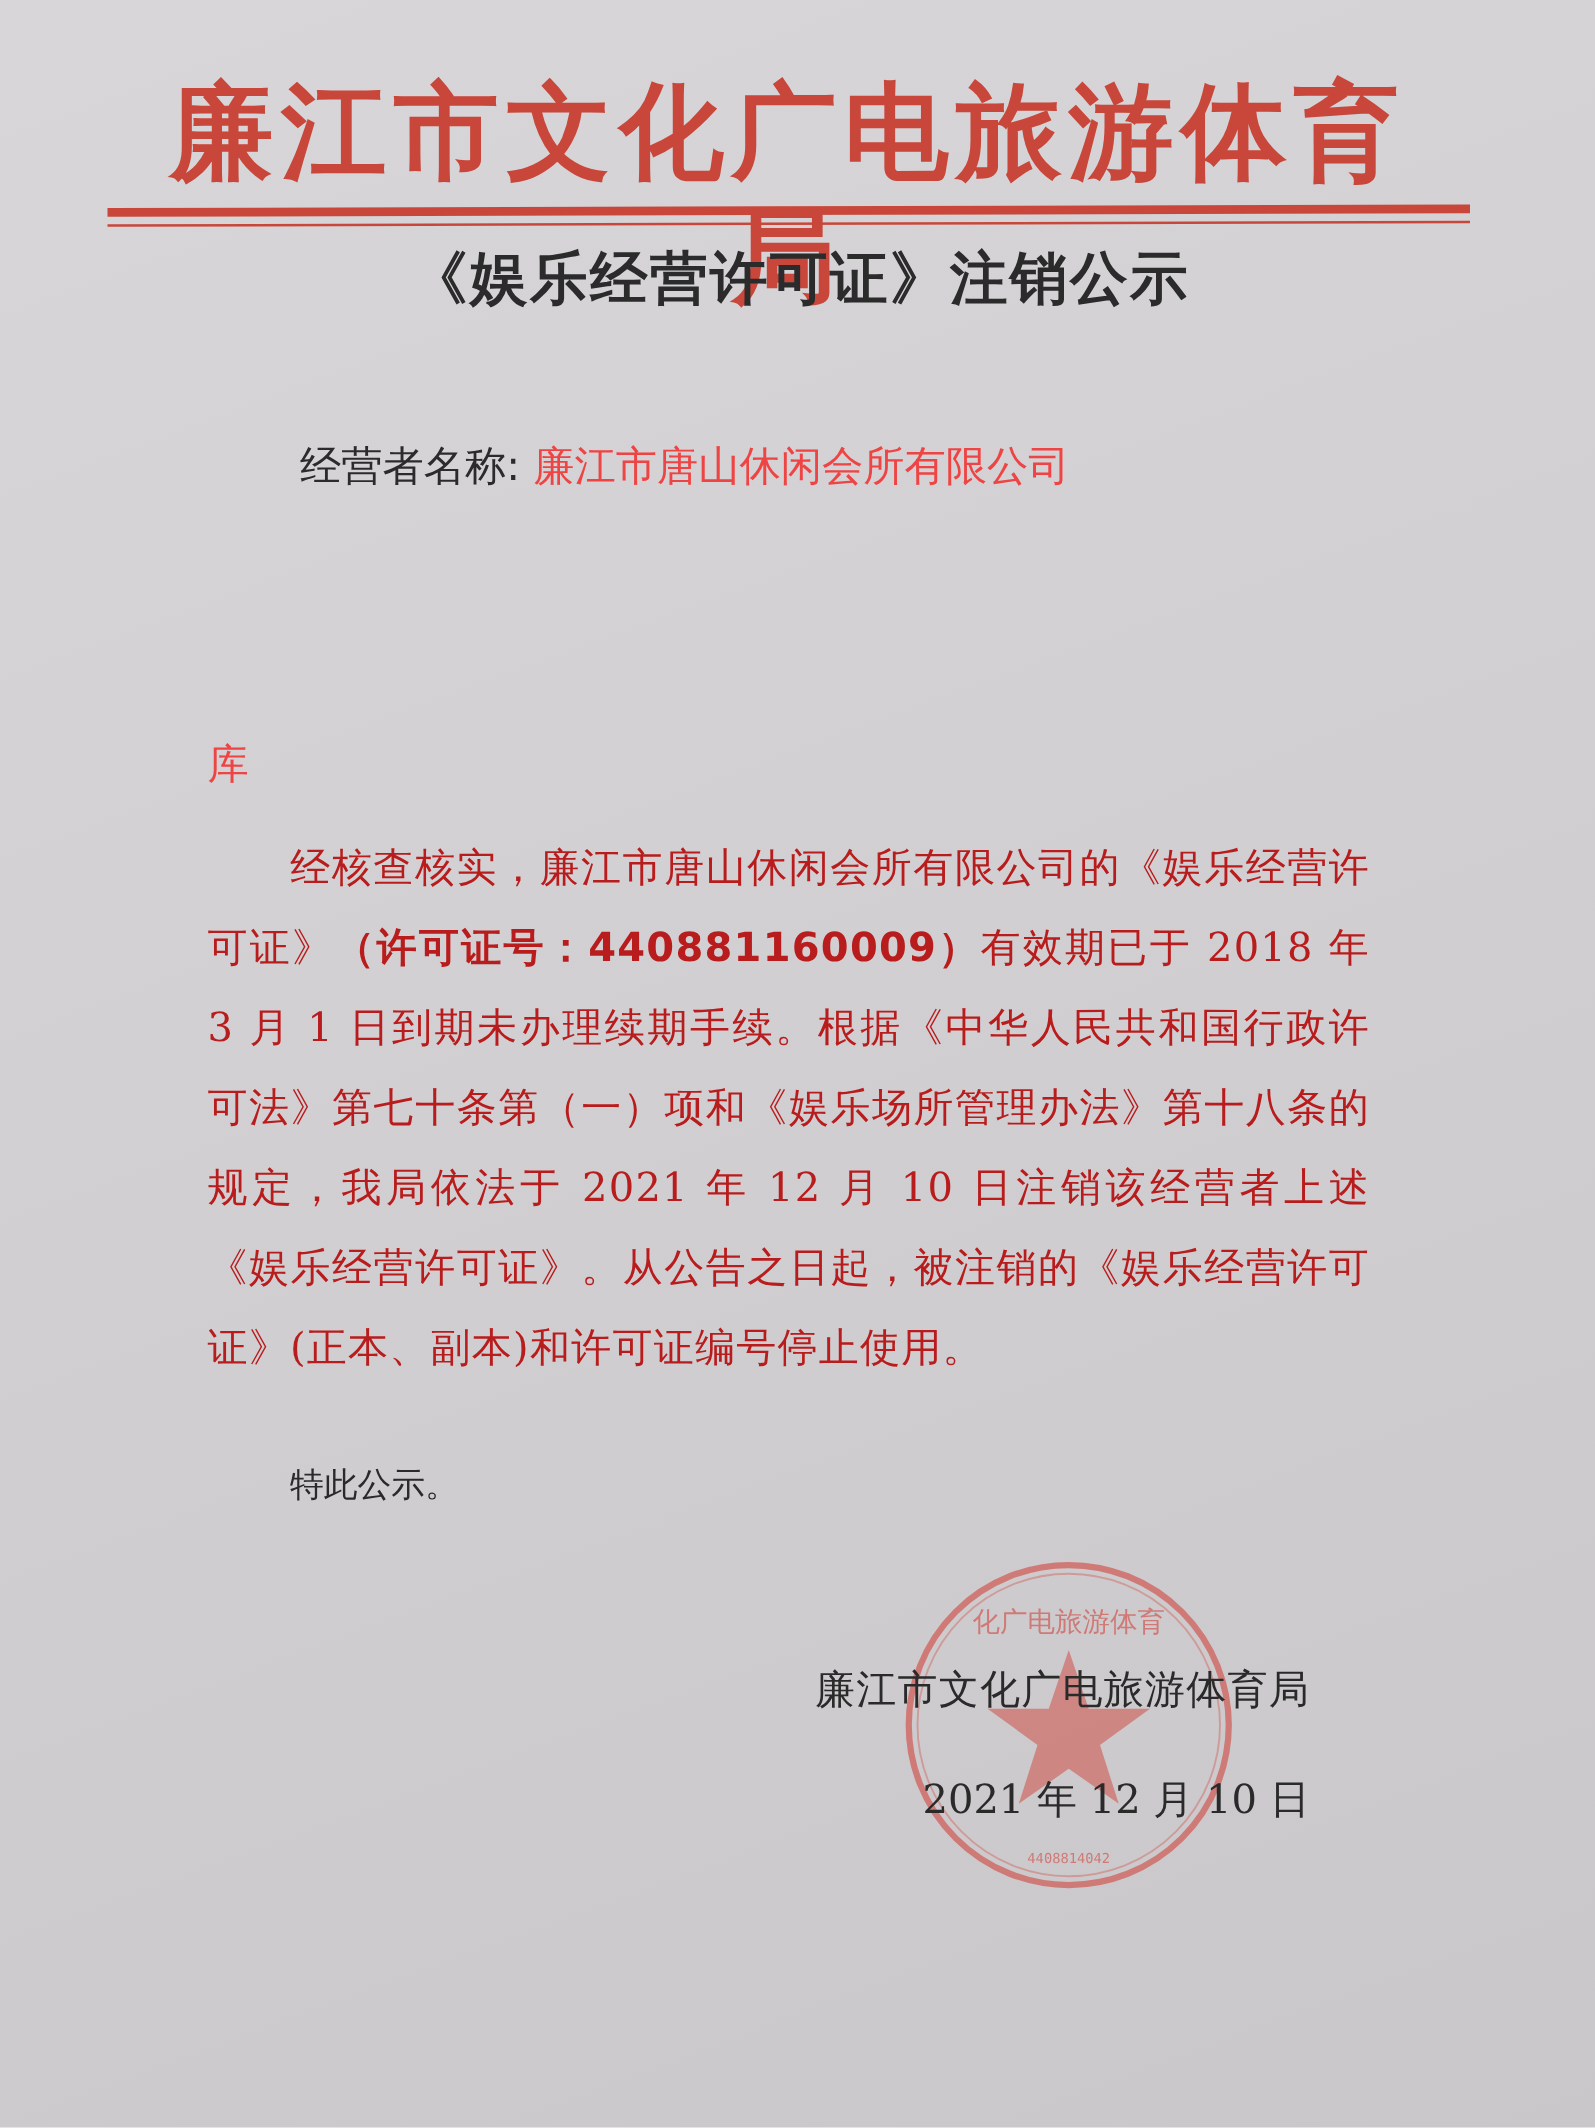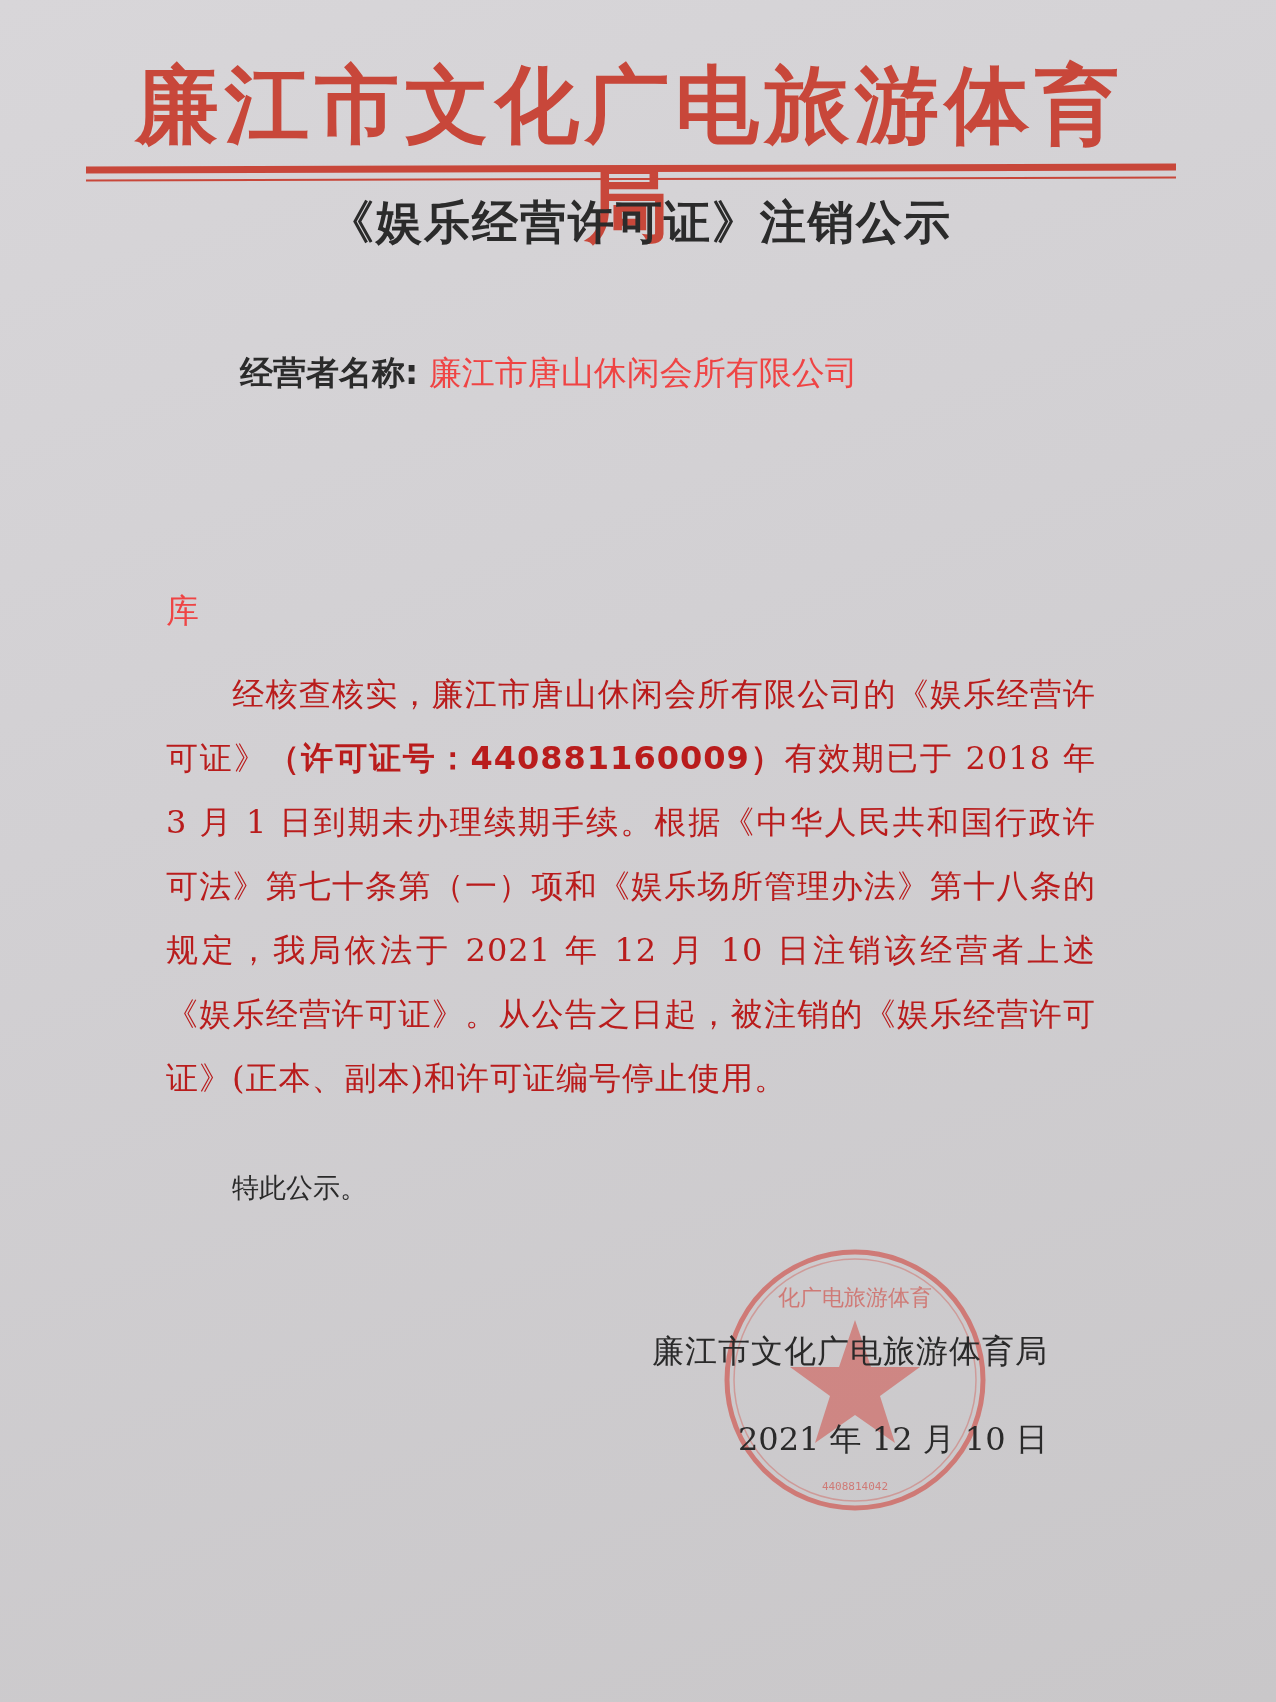--- a/index.html
+++ b/index.html
@@ -18,21 +18,21 @@
     font-size:84px; font-weight:bold; letter-spacing:6px; line-height:100px;
   }
   .rule-thick { position:absolute; left:86px; top:165px; width:1090px; height:7px; background:#c8473a; transform:rotate(-0.15deg); }
   .rule-thin { position:absolute; left:86px; top:178px; width:1090px; height:2px; background:#c8473a; transform:rotate(-0.15deg); }
   .doc-title {
     position:absolute; left:260px; top:192px; width:760px; text-align:center;
     font-size:46px; font-weight:bold; color:#2b2b2b; letter-spacing:2px;
     font-family: "DejaVu Serif", serif;
   }
   .field { position:absolute; font-size:33px; line-height:42px; }
-  .field .label { font-family:"DejaVu Sans", sans-serif; font-weight:bold; color:#2b2b2b; }
+  .field .label { font-family:"DejaVu Sans", sans-serif; font-weight:normal; color:#2b2b2b; }
   .field .value { font-family:Liberation Sans, sans-serif; color:#ef4444; }
   .para {
     position:absolute; left:166px; width:930px;
     font-size:32px; line-height:64px; color:#b91c1c;
     font-family:"DejaVu Serif", serif; letter-spacing:1px;
     text-align:justify;
   }
   .para .bold { font-family:"DejaVu Sans", sans-serif; font-weight:bold; }
   .para .indent { display:inline-block; width:66px; }
   .closing { position:absolute; left:232px; top:1170px; font-size:27px; font-family:"DejaVu Serif", serif; }

